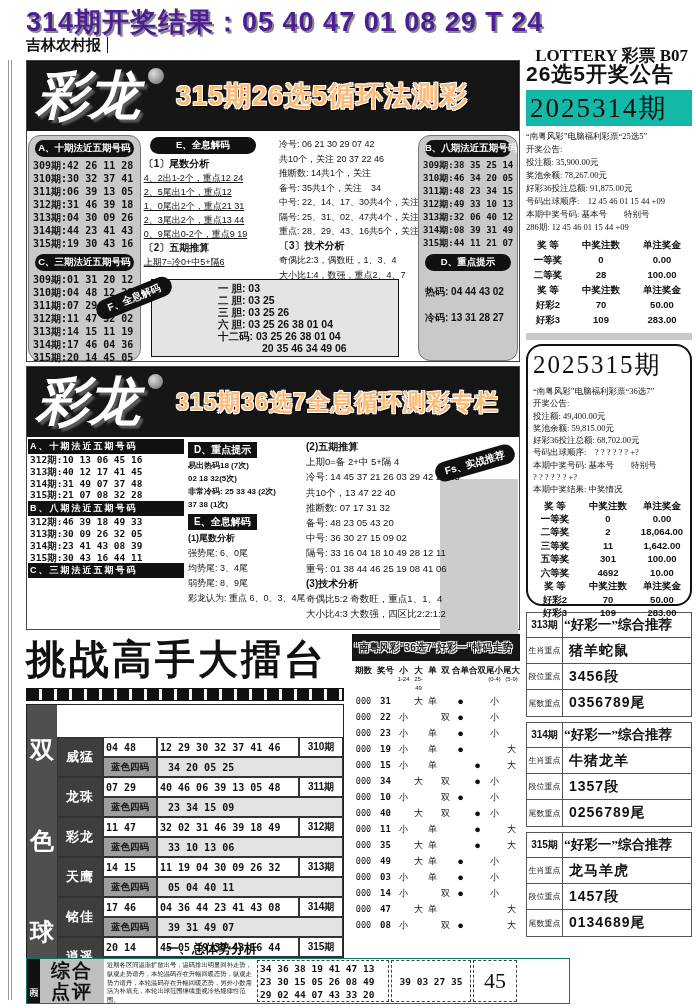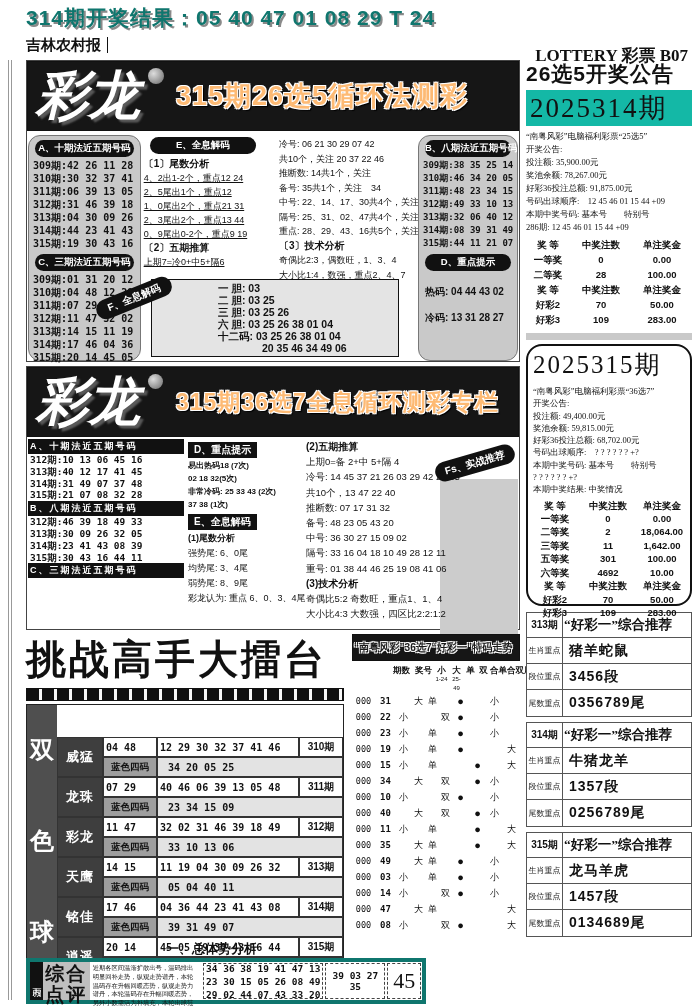--- a/index.html
+++ b/index.html
@@ -1,20 +1,20 @@
 <!DOCTYPE html>
 <html><head>
 <meta charset="utf-8">
 <style>
   * { margin:0; padding:0; box-sizing:border-box; }
   html,body { width:696px; height:1008px; background:#f2f2f2; font-family:"Liberation Sans", sans-serif; color:#111; }
   #page { position:relative; width:696px; height:1008px; background:#fff; overflow:hidden; }
 
   
-  #headline { position:absolute; left:26px; top:4px; font-size:21px; font-weight:bold; color:#0f766e;
+  #headline { position:absolute; left:26px; top:4px; font-size:27px; font-weight:bold; color:#4c1d95;
               letter-spacing:1px; text-shadow:2px 2px 0 #8a8a8a; white-space:nowrap; }
   #paper-row { position:absolute; left:26px; top:36px; width:664px; height:20px; }
   #paper-name { font-size:15px; font-weight:bold; font-family:"Liberation Serif",serif; border-right:1px solid #111; padding-right:6px; }
   #page-label { position:absolute; right:2px; top:8px; font-size:17px; font-weight:bold; font-family:"Liberation Serif",serif; }
   #left-rail { position:absolute; left:8px; top:60px; width:4px; height:940px; border-left:1px solid #999; border-right:1px solid #999; }
 
   #left-content { position:absolute; left:26px; top:60px; width:494px; height:944px; }
   #sidebar { position:absolute; left:526px; top:60px; width:166px; height:944px; }
 
   
@@ -85,30 +85,30 @@
            font-size:13px; font-weight:bold; justify-content:center; letter-spacing:1px; }
   .abluelabel { background:#9e9e9e; color:#111; font-family:"Liberation Sans",sans-serif; font-size:9.5px; justify-content:center; }
   .abluenums { grid-column:3 / span 2; background:#e3e3e3; padding-left:10px; }
   .aperiod { font-family:"Liberation Sans",sans-serif; font-size:10px; justify-content:center; }
 
   #trend { position:absolute; left:326px; top:2px; width:168px; }
   #trend-banner { background:#161616; padding:5px 1px; border:1px solid #111; }
   #trend-title { font-size:11px; font-weight:bold; color:#1a1a1a; white-space:nowrap; transform:scaleX(.92); transform-origin:left;
       text-shadow:-1px -1px 0 #fff,1px -1px 0 #fff,-1px 1px 0 #fff,1px 1px 0 #fff; }
   .t-grid { display:grid; grid-template-columns:23px 21px 15px 15px 13px 13px 17px 17px 17px 17px; }
-  #trend-head { margin-top:3px;margin-left:38px; }
+  #trend-head { margin-top:3px; }
   .th-cell { font-size:8.5px; font-weight:bold; text-align:center; line-height:9px; padding-top:2px; }
   .th-sub { font-size:6px; font-weight:normal; display:block; }
   .t-cell { font-size:9px; text-align:center; height:16px; line-height:16px; }
   .t-cell.qi { font-family:"DejaVu Sans Mono",monospace; font-size:8.5px; }
   .t-cell.num { font-family:"DejaVu Sans Mono",monospace; font-weight:bold; }
   .t-dot { font-size:11px; line-height:16px; }
 
   #analysis-title { position:absolute; left:140px; top:308px; font-size:13px; font-weight:bold; }
-  #comment { position:absolute; left:0; top:326px; width:400px; height:46px; border:4px solid #0f766e; display:flex; background:#fff; }
+  #comment { position:absolute; left:0; top:326px; width:544px; height:46px; border:1px solid #0f766e; display:flex; background:#fff; }
   #c-author { width:13px; background:#111; color:#fff; writing-mode:vertical-rl; font-size:9px; text-align:center; }
   #c-label { width:64px; background:#bfbfbf; font-size:19px; font-weight:bold; line-height:21px; text-align:center;
              font-family:"Liberation Serif",serif; letter-spacing:2px; padding-top:1px; }
   #c-text { width:152px; font-size:6.3px; line-height:1.4; padding:2px 3px; }
   .c-block { border:1px dashed #444; margin:1px; padding:1px 2px; display:flex; flex-direction:column; justify-content:center; }
   #c-nums1 { width:132px; }
   #c-nums1 div { font-family:"DejaVu Sans Mono",monospace; font-size:9.5px; font-weight:bold; line-height:13px; white-space:nowrap; }
   #c-nums2 { width:80px; font-family:"DejaVu Sans Mono",monospace; font-size:9.5px; font-weight:bold; text-align:center; }
   #c-num-big { width:44px; font-size:22px; font-family:"Liberation Serif",serif; text-align:center; }
 

